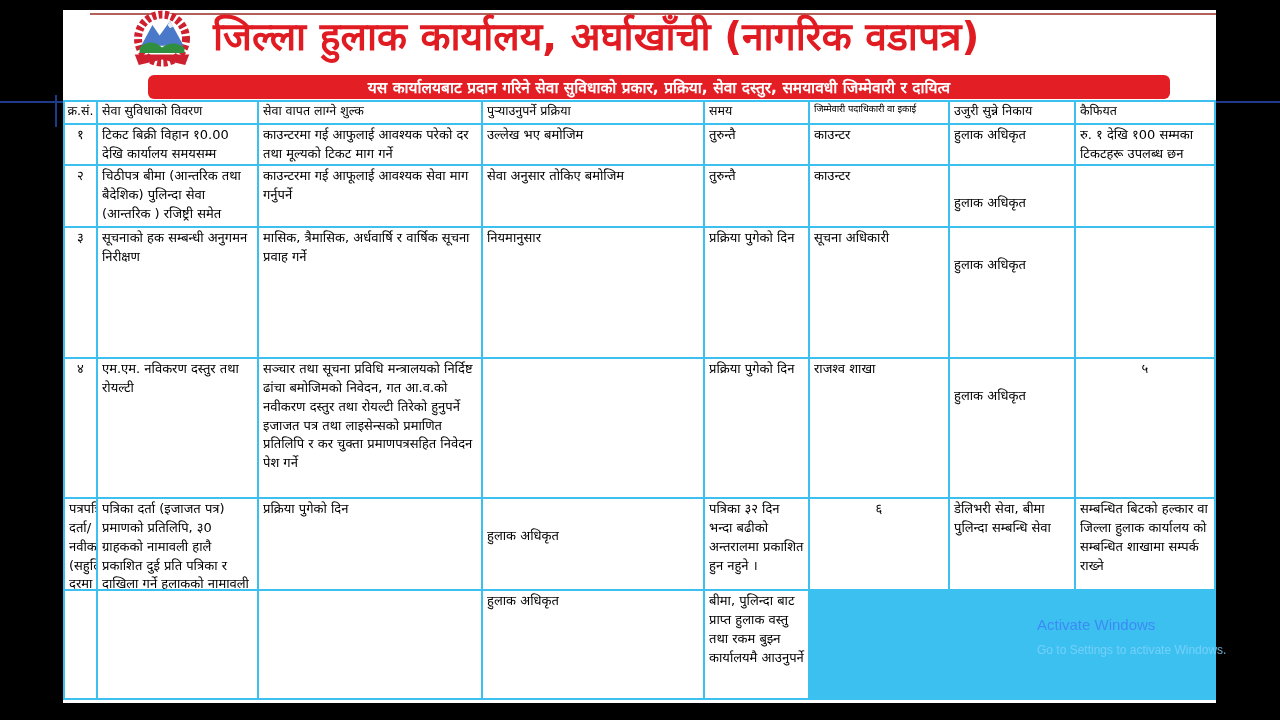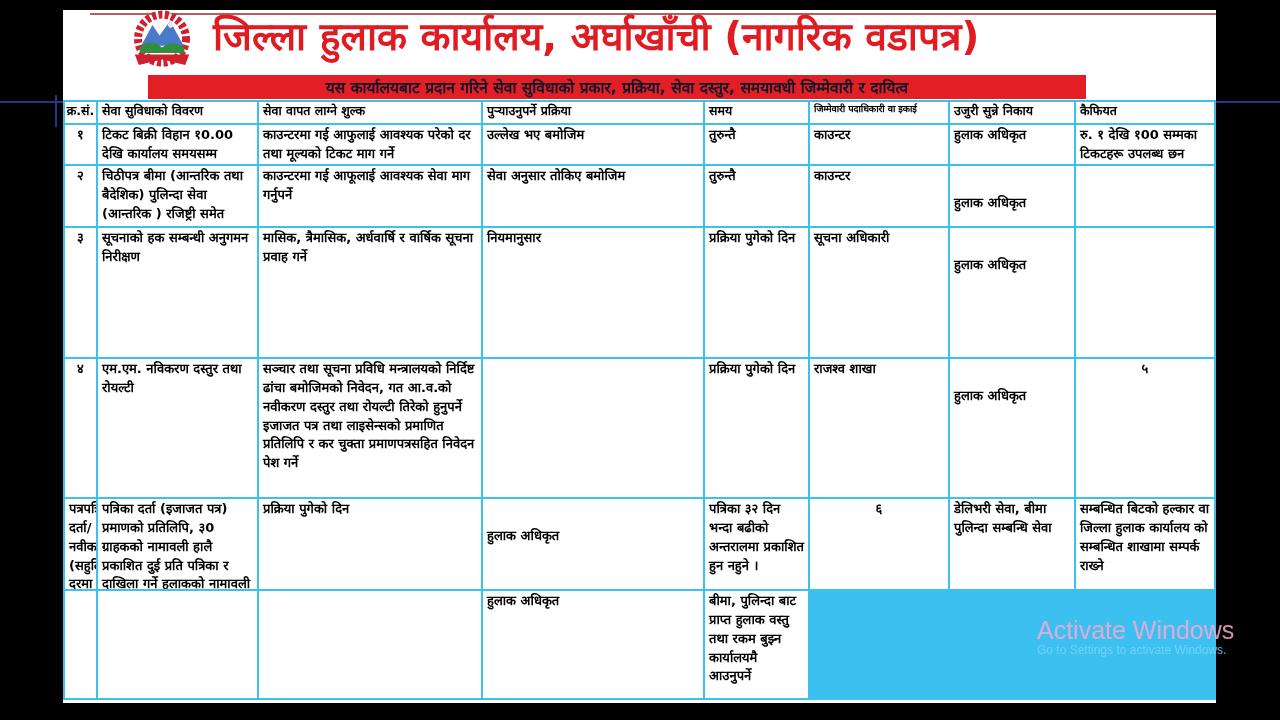--- a/index.html
+++ b/index.html
@@ -3,37 +3,37 @@
 <meta charset="utf-8">
 <style>
   html,body{margin:0;padding:0;background:#000;}
   .stage{position:relative;width:1280px;height:720px;background:#000;overflow:hidden;
          font-family:"DejaVu Sans",sans-serif;}
   .doc{position:absolute;left:63px;top:10px;width:1153px;height:693px;background:#fff;}
   .top-red-line{position:absolute;left:90px;top:13px;width:1126px;height:2px;background:#9b2b23;opacity:.75;}
   .logo{position:absolute;left:119px;top:9px;width:86px;height:64px;}
   .title{position:absolute;left:213px;top:17px;width:880px;font-size:39px;font-weight:bold;
          color:#e01b22;white-space:nowrap;line-height:40px;}
-  .banner{position:absolute;left:148px;top:75px;width:938px;height:24px;background:#e31e24;
-          color:#0f172a;font-weight:bold;font-size:15.5px;display:flex;align-items:center;
-          justify-content:center;white-space:nowrap;}
+  .banner{position:absolute;left:148px;top:75px;width:1022px;height:24px;background:#e31e24;
+          color:#ffffff;font-weight:bold;font-size:15.5px;display:flex;align-items:center;
+          justify-content:center;white-space:nowrap;border-radius:6px;}
   .navy-h{position:absolute;left:0;top:101px;width:1280px;height:2px;background:#1e3a8a;}
   .navy-v{position:absolute;left:55px;top:95px;width:2px;height:32px;background:#1e3a8a;}
   .grid{position:absolute;left:63px;top:100px;width:1153px;height:600px;background:#3cc0f0;
         display:grid;box-sizing:border-box;padding:2px;grid-gap:2px;
         grid-template-columns:31px 159px 222px 220px 103px 138px 124px 138px;
         grid-template-rows:21px 39px 60px 129px 138px 90px 107px;}
-  .cell{background:#fff;overflow:hidden;color:#000;font-weight:bold;font-size:13px;
+  .cell{background:#fff;overflow:hidden;color:#000;font-weight:normal;font-size:13px;
         line-height:1.45;padding:1px 4px;box-sizing:border-box;}
   .c-sn{text-align:center;padding-left:1px;padding-right:1px;}
   .th{font-size:12.5px;line-height:1.3;}
   .th-small{font-size:9.5px;letter-spacing:-0.2px;}
   .pt28{padding-top:28px;}
   .wm1{position:absolute;left:1037px;top:616px;font-family:"Liberation Sans",sans-serif;
-       font-size:25px;color:#f9a8d4;opacity:.85;}
+       font-size:15px;color:#3b82f6;opacity:.85;}
   .wm2{position:absolute;left:1037px;top:643px;font-family:"Liberation Sans",sans-serif;
        font-size:12px;color:#7dd3fc;opacity:.85;}
 </style>
 </head>
 <body>
 
 <div class="stage">
   <div class="doc"></div>
   <div class="top-red-line"></div>
 

